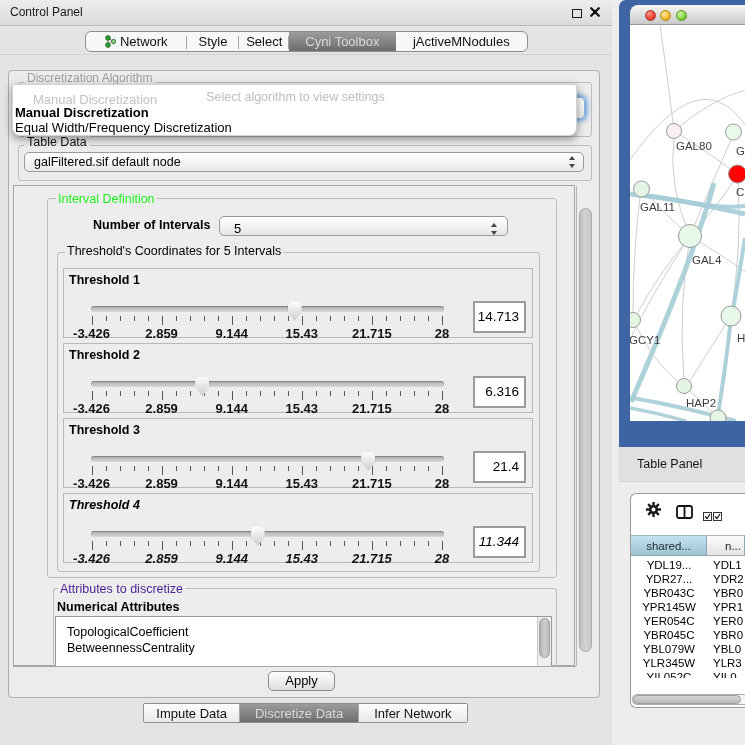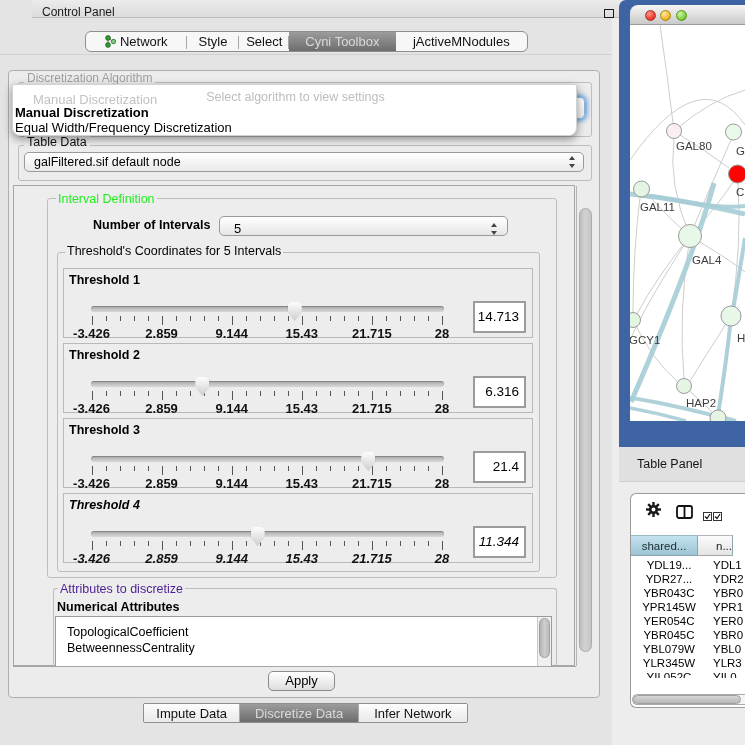--- a/index.html
+++ b/index.html
@@ -1,21 +1,21 @@
 <!DOCTYPE html>
 <html><head>
 <meta charset="utf-8">
 <style>
   * { margin:0; padding:0; box-sizing:border-box; }
   html,body { width:745px; height:745px; background:#ededed; font-family:"Liberation Sans",sans-serif; overflow:hidden; position:relative; }
   .abs { position:absolute; }
 
   
   #control-panel { left:0; top:0; width:612px; height:745px; background:#e4e4e4; }
-  #titlebar { left:0; top:0; width:612px; height:18px; background:linear-gradient(#ececec,#dcdcdc); border-bottom:1px solid #bdbdbd;margin-left:32px; }
+  #titlebar { left:0; top:0; width:612px; height:26px; background:linear-gradient(#ececec,#dcdcdc); border-bottom:1px solid #bdbdbd; }
   #window-title { left:10px; top:0; height:25px; line-height:25px; font-size:12px; color:#1a1a1a; }
   #float-btn { left:572px; top:9px; width:10px; height:9px; border:1.5px solid #1a1a1a; background:transparent; }
   #close-btn { left:590px; top:4px; font-size:12px; font-weight:bold; color:#111; line-height:18px; }
 
   
   #top-tabs { left:85px; top:31px; width:443px; height:21px; border:1px solid #8e8e8e; border-radius:6px; background:#f7f7f7; display:flex; overflow:hidden; }
   .ttab { height:100%; display:flex; align-items:center; justify-content:center; font-size:13px; font-weight:normal; color:#111; gap:4px; position:relative; }
   .ttab.sep::after { content:''; position:absolute; right:0; top:4px; width:1px; height:13px; background:#a5a5a5; }
   #tabline { left:0; top:54px; width:612px; height:1px; background:#d2d2d2; }
   .ttab.sel { background:linear-gradient(#9c9c9c,#6d6d6d); color:#d9d9d9; }
@@ -98,21 +98,21 @@
   #light-green { left:675.5px; background:radial-gradient(circle at 35% 30%,#d2f5a9,#83d143 60%,#56991f); border:.5px solid #591; }
   #net-canvas { left:630px; top:25px; width:115px; height:396px; background:#fff; overflow:hidden; }
 
   
   #tablepanel-strip { left:619px; top:447px; width:126px; height:35px; background:#e0e0e0; border-bottom:1px solid #cfcfcf; }
   #tablepanel-title { left:18px; top:0px; height:35px; line-height:35px; font-size:12.5px; color:#151515; }
   #table-container { left:630px; top:493px; width:120px; height:215px; background:#fff; border:1px solid #9a9a9a; border-radius:6px 0 0 6px; border-right:none; overflow:hidden; }
   #gear-icon { left:646px; top:502px; font-size:16px; color:#1a1a1a; font-family:"DejaVu Sans",sans-serif; }
   #cols-icon { left:676px; top:505px; }
   #checks-icon { left:703px; top:507px; }
-  #tbl-header { left:631px; top:535px; width:102px; height:21px; display:flex; }
+  #tbl-header { left:631px; top:535px; width:114px; height:21px; display:flex; }
   .th { height:100%; font-size:11.5px; font-weight:normal; color:#1c2c33; display:flex; align-items:center; justify-content:center; border-right:1px solid #8ba6af; }
   #th-0 { width:76px; background:linear-gradient(#c3e2ef,#9dc3d2); border-top:1px solid #9cb8c2; border-bottom:1px solid #8ba6af;}
   #th-1 { flex:1; background:linear-gradient(#fbfbfb,#e4e4e4); border-top:1px solid #b5b5b5; border-bottom:1px solid #a5a5a5; color:#222; justify-content:flex-start; padding-left:18px; }
   #tbl-rows { left:631px; top:558px; width:114px; height:120px; overflow:hidden; background:#fff; }
   .trow { display:flex; height:14px; }
   .td0 { width:76px; text-align:center; font-size:11.5px; color:#000; line-height:14px; }
   .td1 { flex:1; font-size:11.5px; color:#000; line-height:14px; padding-left:6px; white-space:nowrap; }
   #hscroll-track { left:632px; top:694px; width:113px; height:11px; border:1px solid #ababab; border-right:none; border-radius:6px 0 0 6px; background:#f4f4f4; }
   #hscroll-thumb { left:633px; top:695px; width:108px; height:9px; border-radius:5px; background:linear-gradient(#d6d6d6,#b8b8b8); border:1px solid #9f9f9f; }
 </style>

